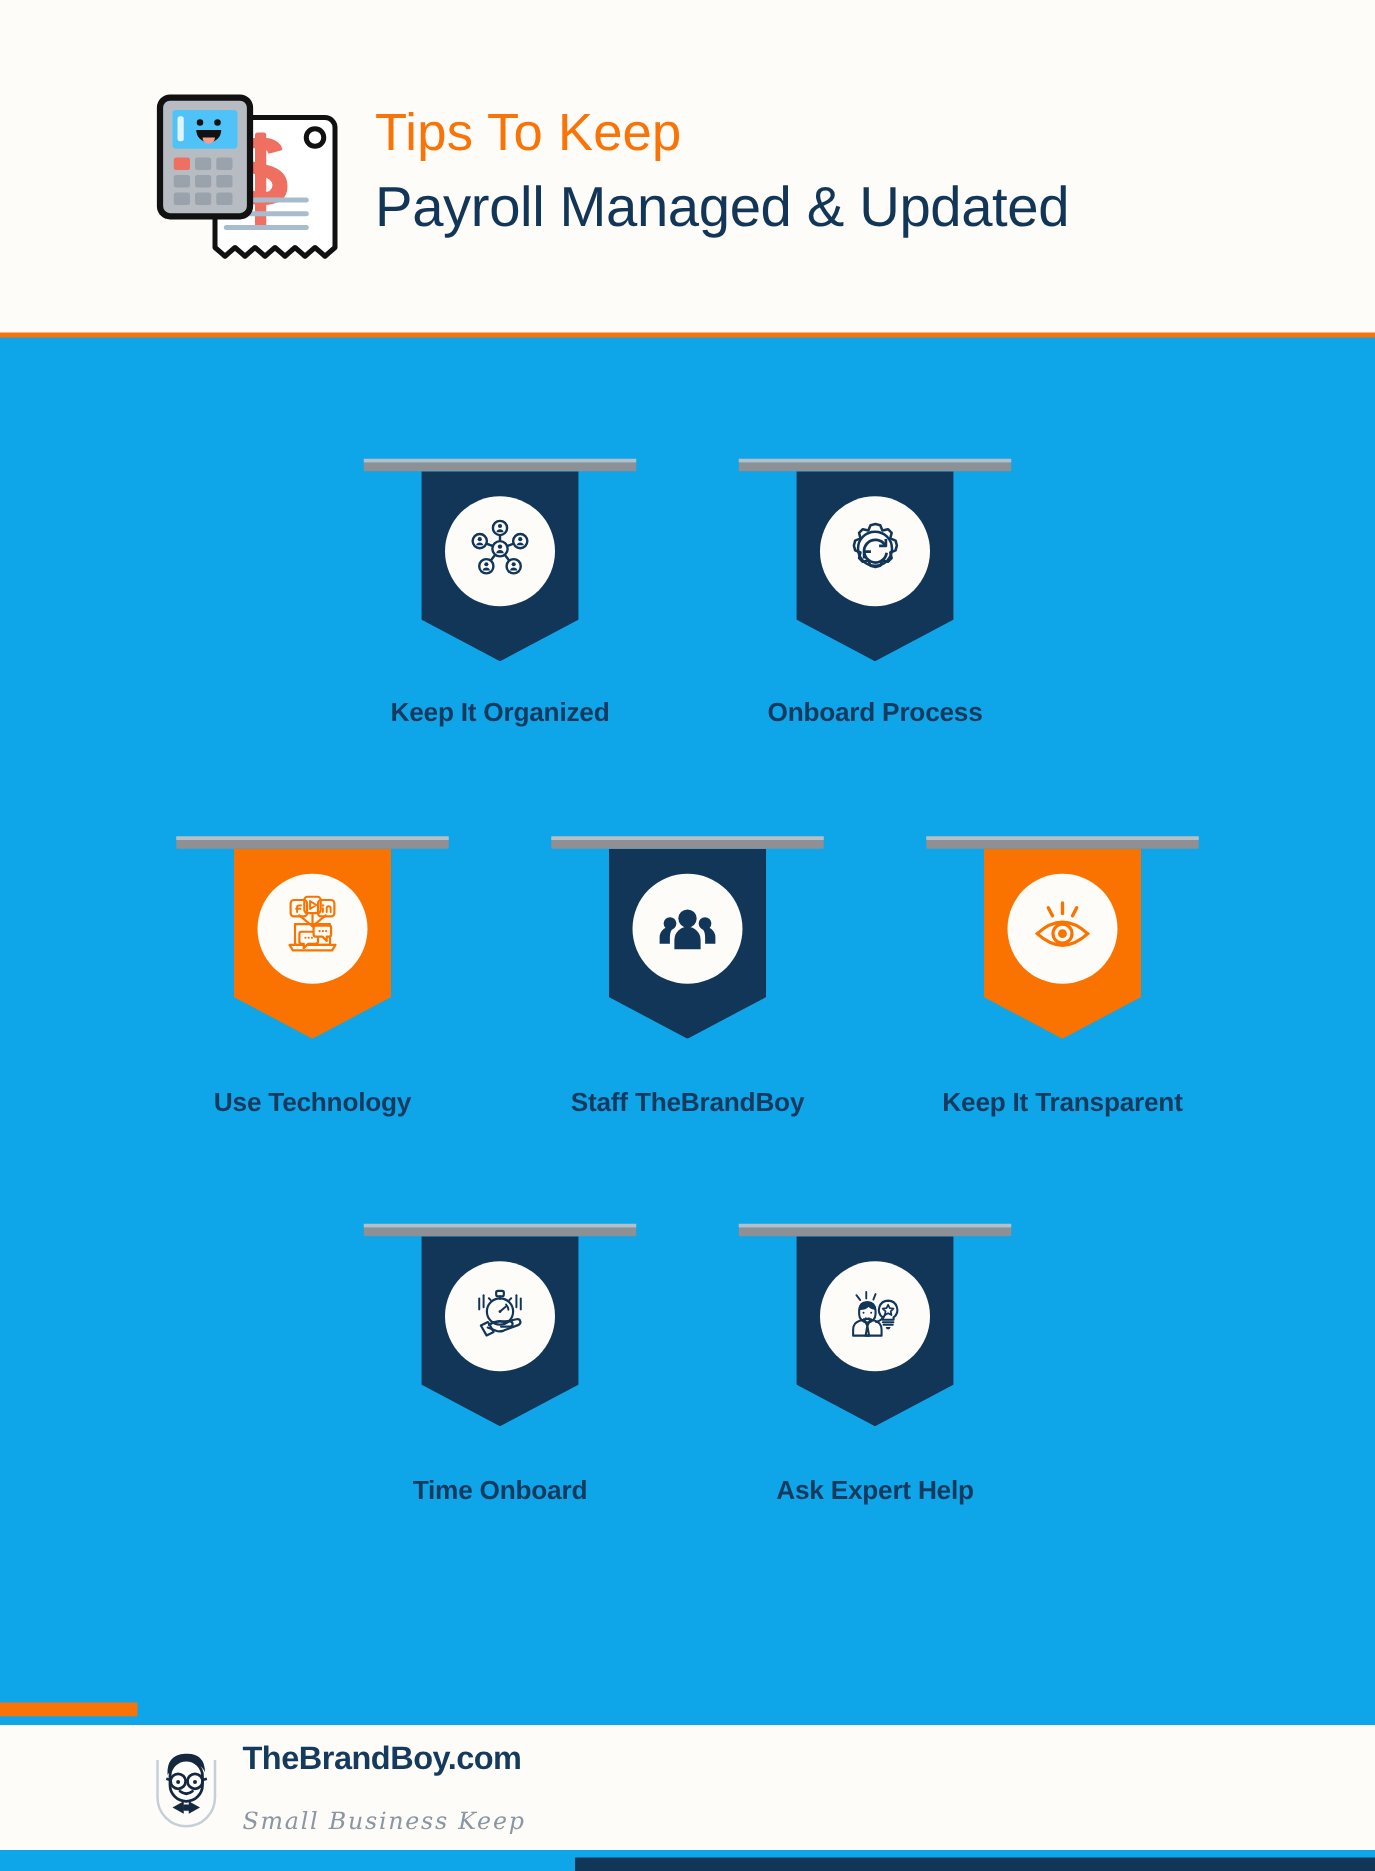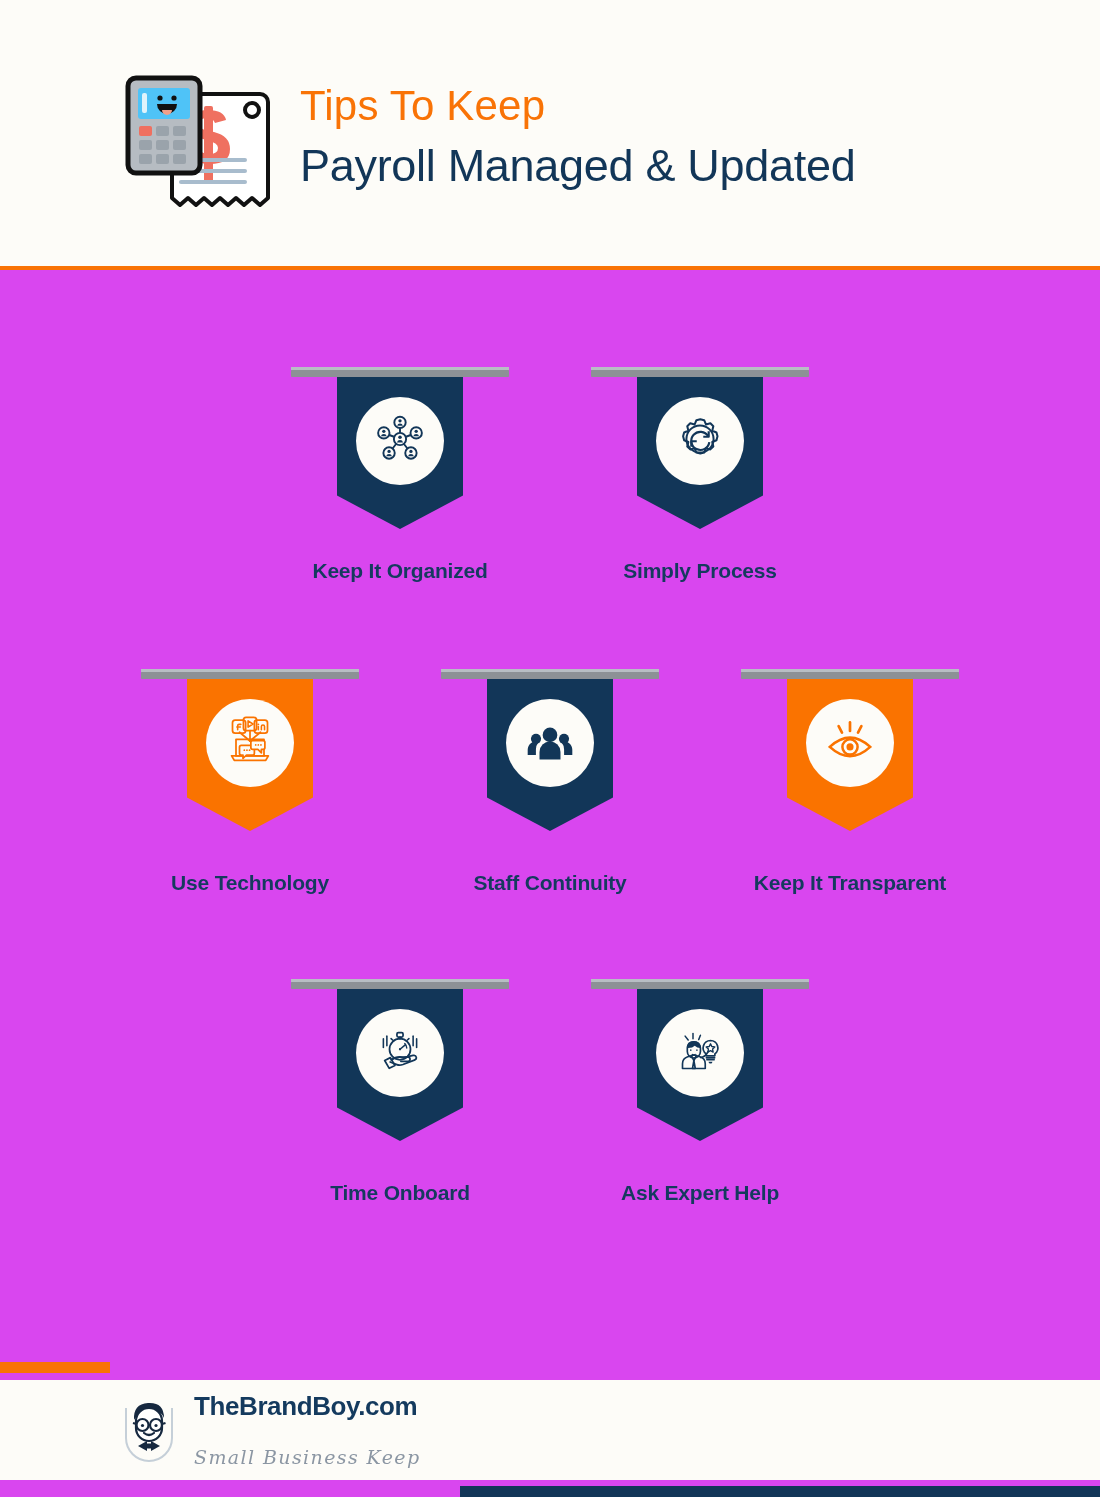--- a/index.html
+++ b/index.html
@@ -10,21 +10,21 @@
     width: 1100px;
     height: 1497px;
     background: #ffffff;
     font-family: "Liberation Sans", sans-serif;
     overflow: hidden;
   }
   .poster {
     position: relative;
     width: 1100px;
     height: 1497px;
-    background: #d946ef;
+    background: #0ea5e9;
     box-sizing: border-box;
   }
 
   
   .header {
     position: absolute;
     left: 0; top: 0;
     width: 1100px;
     height: 268px;
     background: #fdfcf8;
@@ -326,21 +326,21 @@
                          -4.8 1.2 -3.2 -3.2 1.2 -4.8 -4.6 -1.9 -1.1 -4.2 1.1 -4.2 4.6 -1.9 -1.2 -4.8
                          3.2 -3.2 4.8 1.2 1.9 -4.6 z" transform="translate(0,4) scale(1.02) translate(-0.3,0)"></path>
                 <circle cx="32" cy="32" r="15"></circle>
                 <path d="M41 29 a10 10 0 1 0 1.3 6.5" stroke-width="2.4"></path>
                 <path d="M41.6 23.5 l0 6 -6 0" stroke-width="2.4"></path>
                 <path d="M22.4 40.5 l0 -6 6 0" stroke-width="2.4"></path>
               </svg>
             </span>
           </div>
         </div>
-        <div class="cell-label">Simply Process</div>
+        <div class="cell-label">Onboard Process</div>
       </div>
 
     </div>
 
     <div class="row row-2">
 
       <div class="cell">
         <div class="rod"></div>
         <div class="banner orange">
           <div class="disc">
@@ -397,21 +397,21 @@
                 <circle cx="32" cy="25" r="8.4"></circle>
                 <path d="M20 53 v-8.5 a12 12 0 0 1 24 0 V53 z"></path>
                 <circle cx="16" cy="29.5" r="5.8"></circle>
                 <path d="M6.5 48 v-6 a9.5 9.5 0 0 1 12.5 -9 a14.4 14.4 0 0 0 -3.1 8.8 V48 z"></path>
                 <circle cx="48" cy="29.5" r="5.8"></circle>
                 <path d="M57.5 48 v-6 a9.5 9.5 0 0 0 -12.5 -9 a14.4 14.4 0 0 1 3.1 8.8 V48 z"></path>
               </svg>
             </span>
           </div>
         </div>
-        <div class="cell-label">Staff Continuity</div>
+        <div class="cell-label">Staff TheBrandBoy</div>
       </div>
 
       <div class="cell">
         <div class="rod"></div>
         <div class="banner orange">
           <div class="disc">
             <span>
               <svg viewBox="0 0 64 64" width="54" height="54" fill="none" stroke="#fa7300" stroke-width="3.2" stroke-linecap="round">
                 <line x1="32" y1="10" x2="32" y2="20"></line>
                 <line x1="18.5" y1="14.5" x2="22.5" y2="22"></line>

